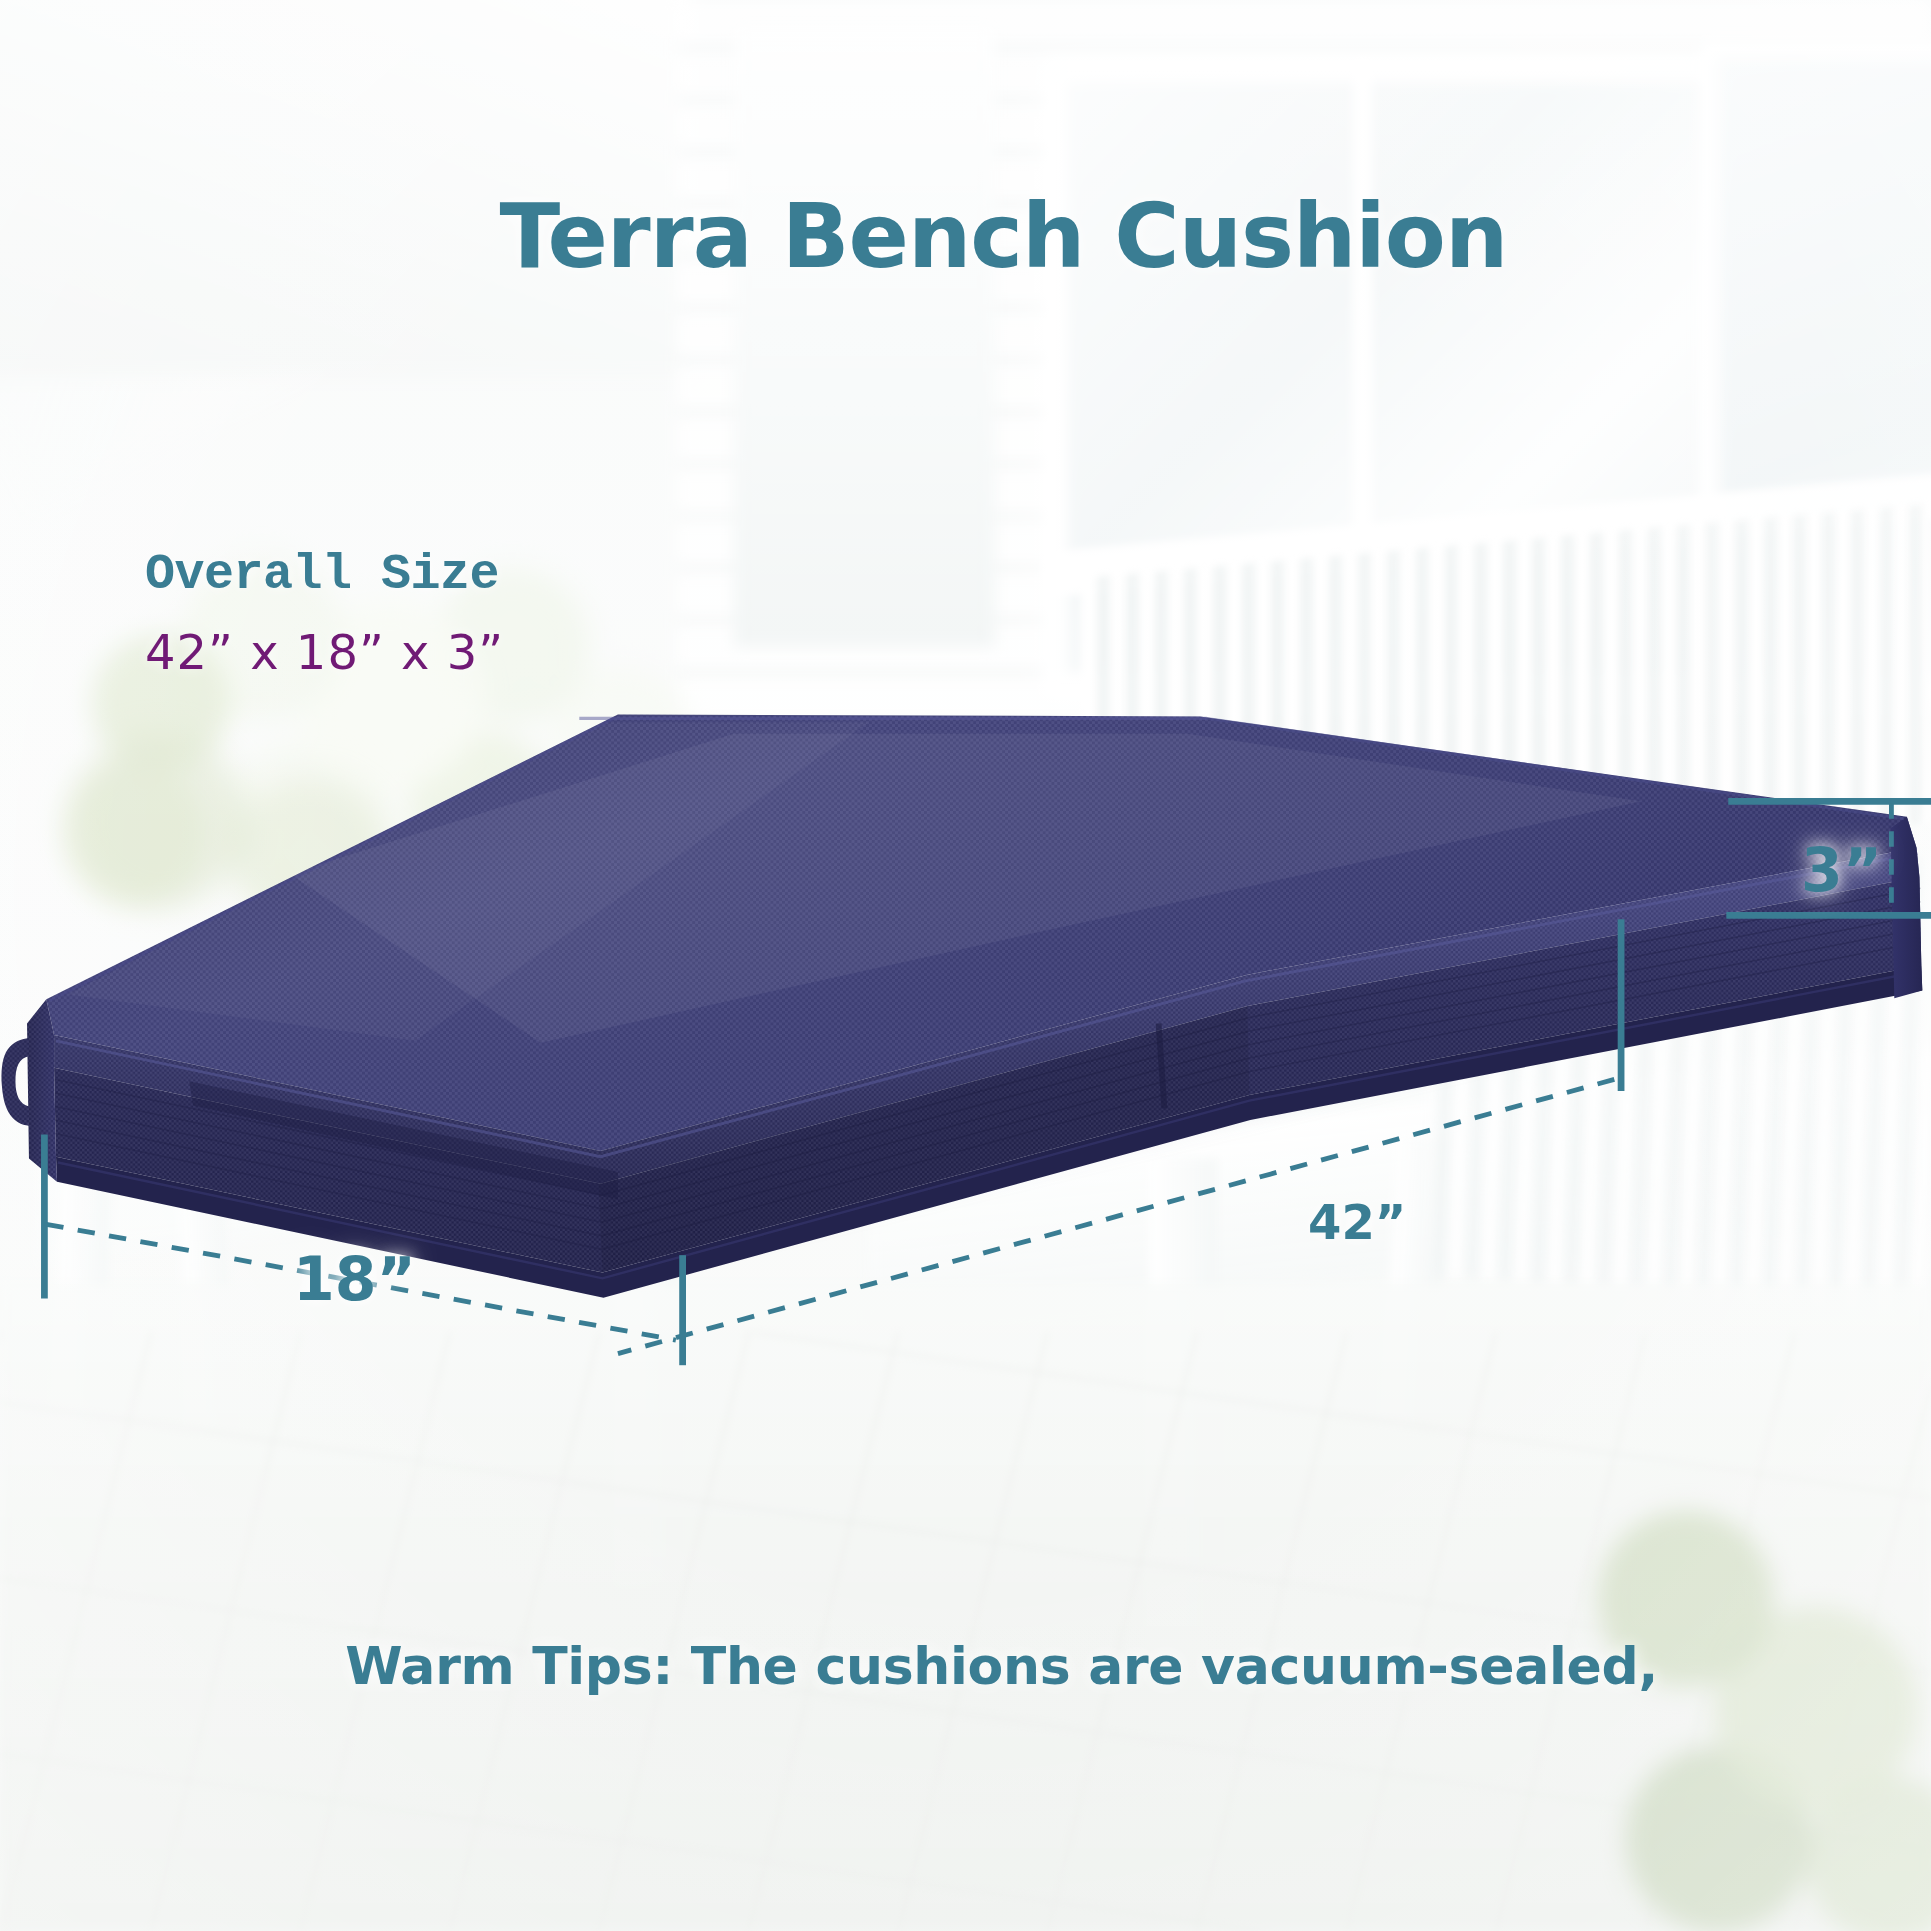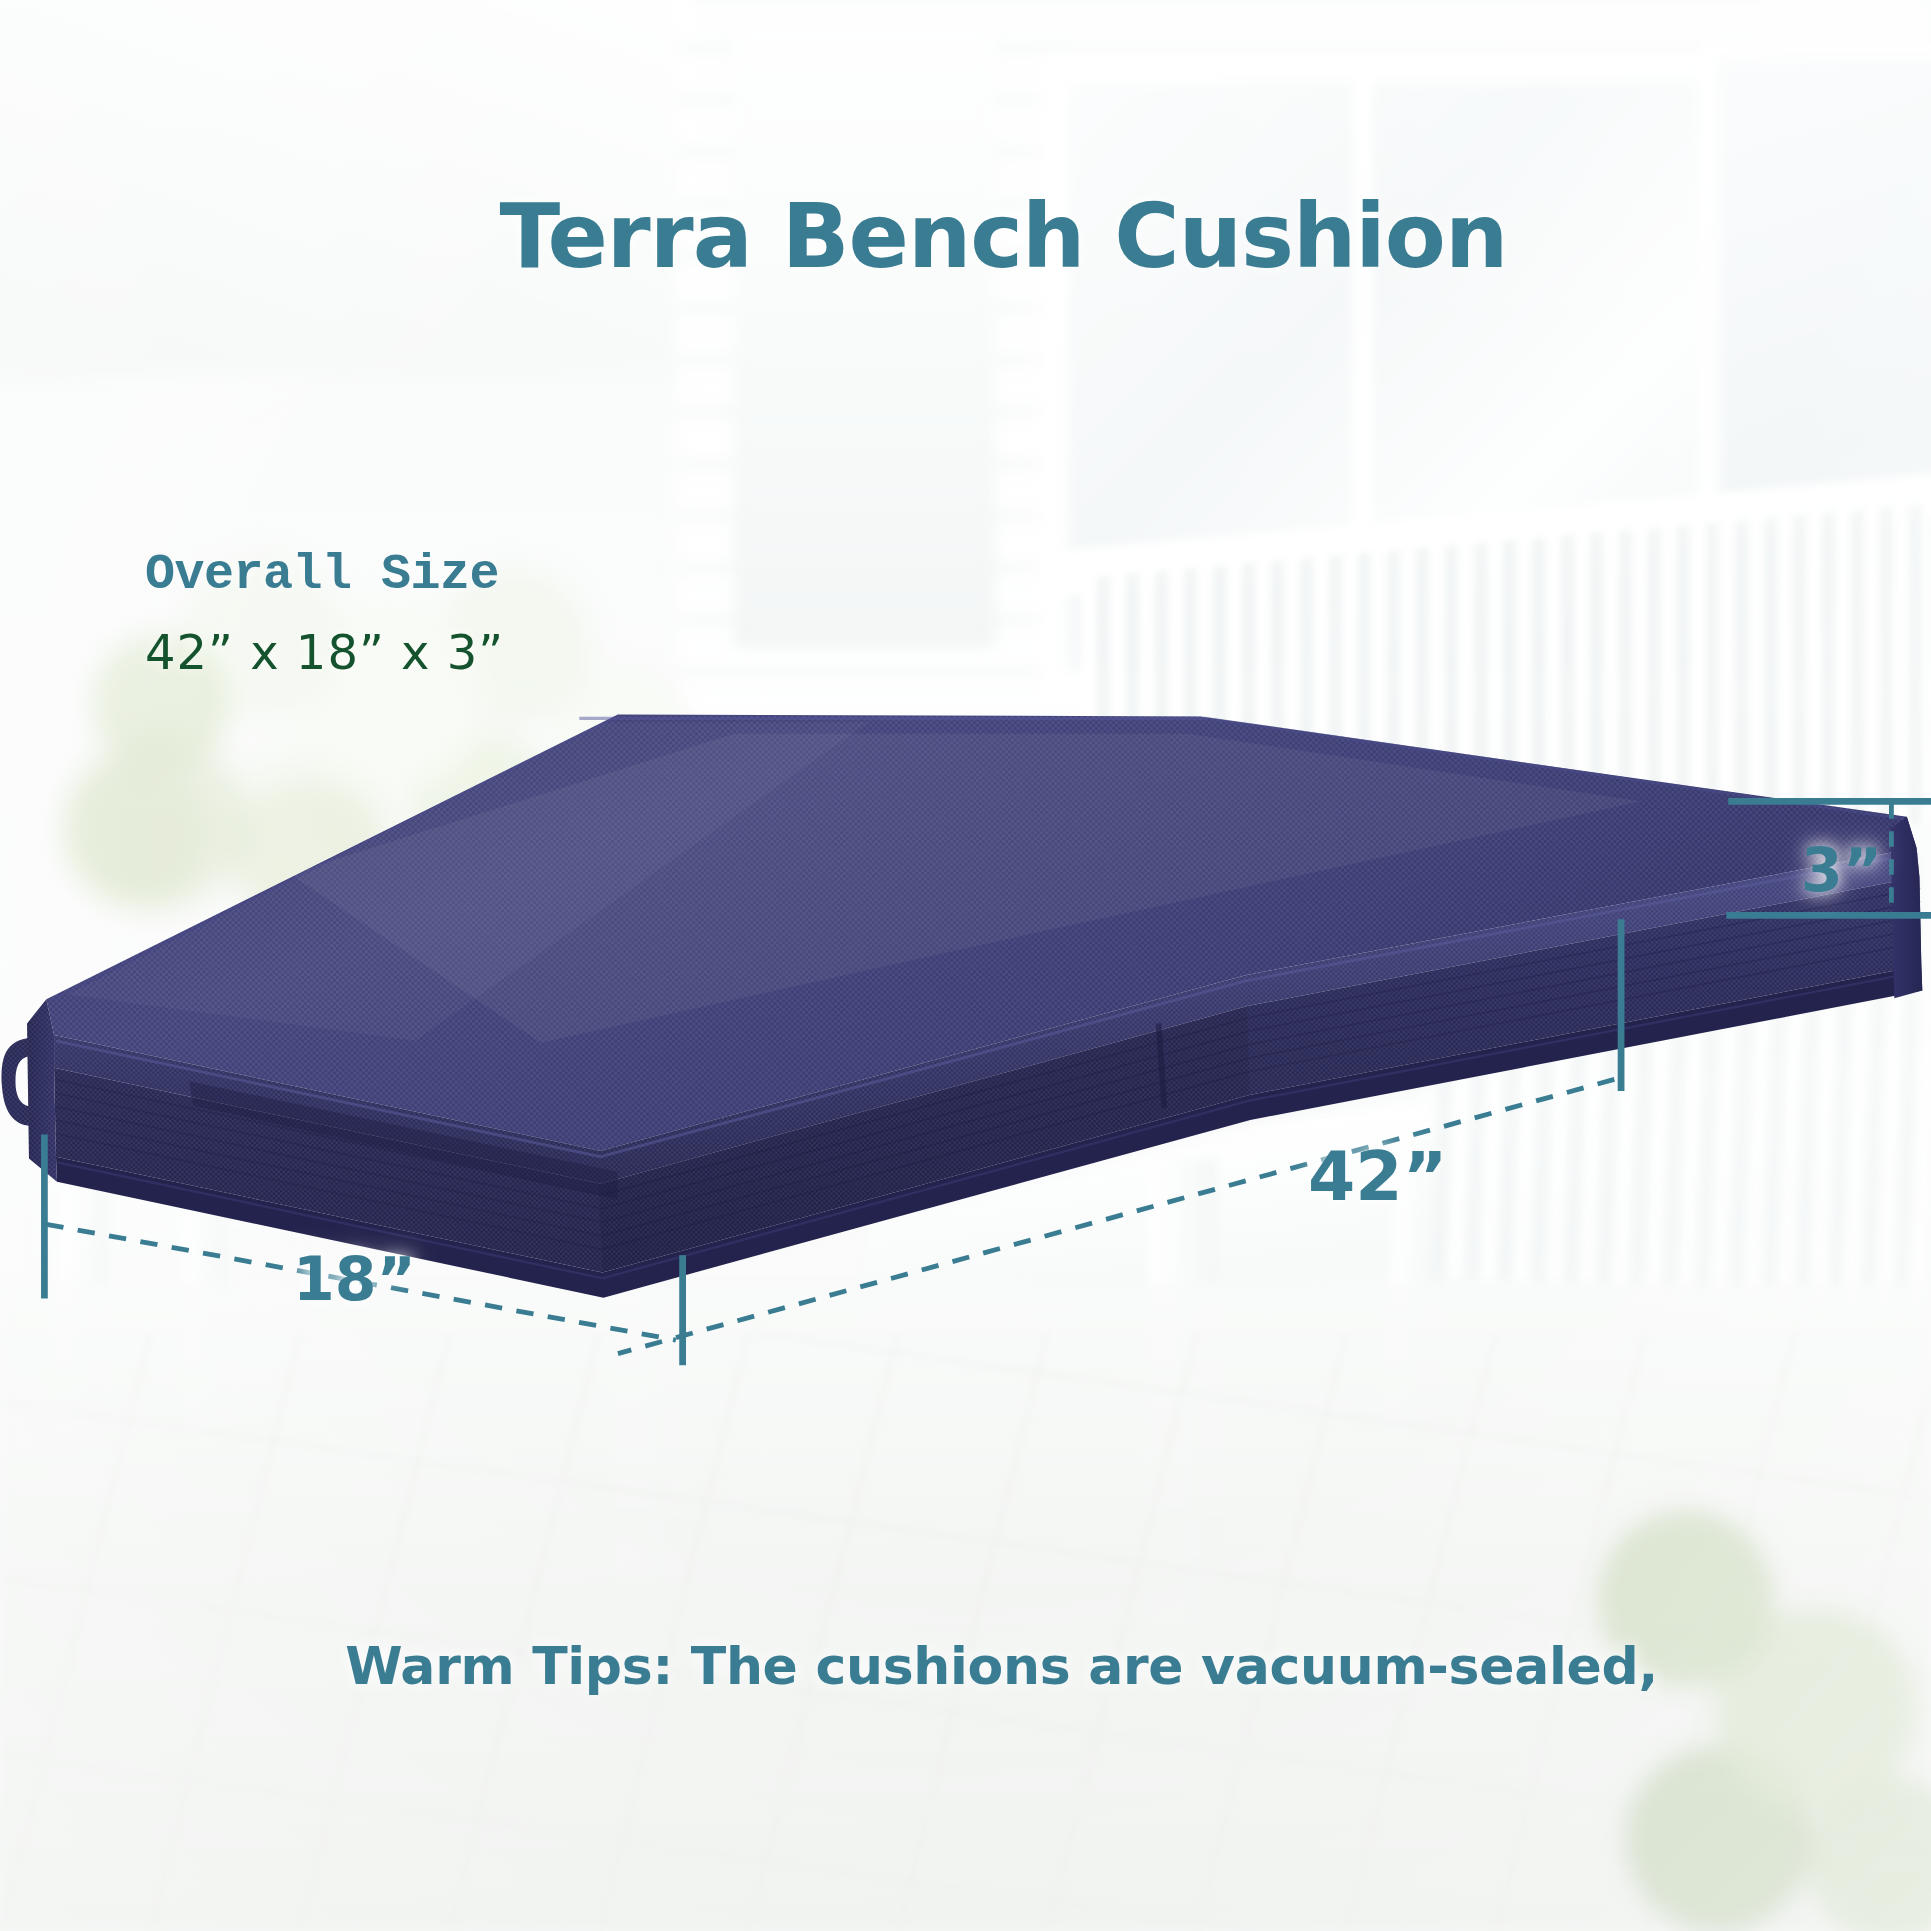--- a/index.html
+++ b/index.html
@@ -175,29 +175,29 @@
   #overall-block{
     position:absolute;left:145px;top:546px;
   }
   #overall-label{
     font-size:50px;font-weight:700;color:#3a7d93;letter-spacing:-0.5px;
     text-shadow:0 0 13.5px rgba(255,255,255,.8);
     font-family:Liberation Mono, monospace;
   }
   #overall-dims{
     margin-top:21px;
-    font-size:48px;font-weight:400;color:#14532d;letter-spacing:1px;
+    font-size:48px;font-weight:400;color:#701a75;letter-spacing:1px;
     text-shadow:0 0 13.5px rgba(255,255,255,.8);
   }
   .dim-label{
     position:absolute;font-weight:700;color:#3a7d93;
     text-shadow:0 0 15.4px rgba(255,255,255,.92),0 0 29px rgba(255,255,255,.7);
   }
   #dim-3{left:1801px;top:835px;font-size:60px;}
-  #dim-42{left:1308px;top:1137px;font-size:68px;}
+  #dim-42{left:1308px;top:1194px;font-size:48px;}
   #dim-18{left:293px;top:1244px;font-size:60px;}
 
   #tips{
     position:absolute;left:0;top:1632px;width:1931px;text-align:center;
     color:#3a7d93;font-size:52px;font-weight:700;line-height:1.32;
     letter-spacing:-0.3px;
     text-shadow:0 0 17.4px rgba(255,255,255,.85);
     margin-left:36px;
   }
   #tips .l2{display:block;}

